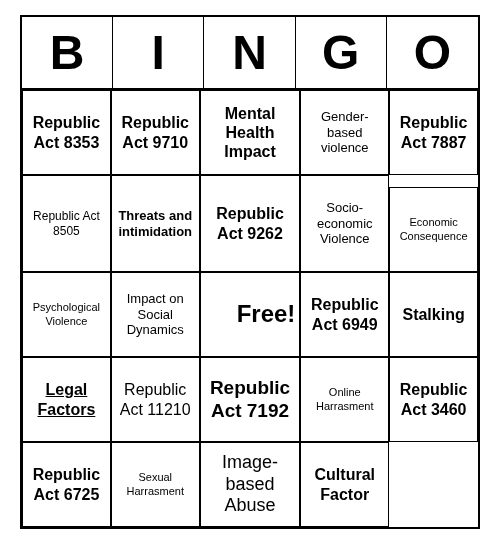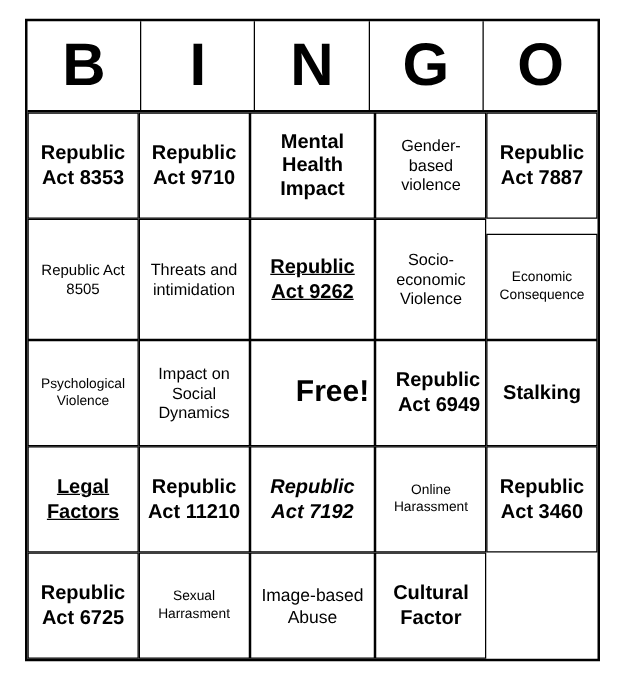--- a/index.html
+++ b/index.html
@@ -71,68 +71,68 @@
       </div>
       <div class="bingo-cell" style="font-size: 13px; font-weight: normal;">
         <span>Gender-based violence</span>
       </div>
       <div class="bingo-cell" style="font-size: 16px; font-weight: bold;">
         <span>Republic Act 7887</span>
       </div>
       <div class="bingo-cell" style="font-size: 12px; font-weight: normal;">
         <span>Republic Act 8505</span>
       </div>
-      <div class="bingo-cell" style="font-size: 13px; font-weight: normal;">
+      <div class="bingo-cell" style="font-size: 13px; font-weight: bold;">
         <span>Threats and intimidation</span>
       </div>
-      <div class="bingo-cell" style="font-size: 16px; font-weight: bold; text-decoration: underline;">
+      <div class="bingo-cell" style="font-size: 16px; font-weight: bold;">
         <span>Republic Act 9262</span>
       </div>
       <div class="bingo-cell" style="font-size: 13px; font-weight: normal;">
         <span>Socio-economic Violence</span>
       </div>
       <div class="bingo-cell" style="font-size: 11px; font-weight: normal; margin-top: 12px;">
         <span>Economic Consequence</span>
       </div>
       <div class="bingo-cell" style="font-size: 11px; font-weight: normal;">
         <span>Psychological Violence</span>
       </div>
       <div class="bingo-cell" style="font-size: 13px; font-weight: normal;">
         <span>Impact on Social Dynamics</span>
       </div>
       <div class="bingo-cell" style="font-size: 24px; font-weight: bold; padding-left: 36px;">
         <span>Free!</span>
       </div>
-      <div class="bingo-cell" style="font-size: 16px; font-weight: bold; text-align: right;">
+      <div class="bingo-cell" style="font-size: 16px; font-weight: bold;">
         <span>Republic Act 6949</span>
       </div>
       <div class="bingo-cell" style="font-size: 16px; font-weight: bold;">
         <span>Stalking</span>
       </div>
       <div class="bingo-cell" style="font-size: 16px; font-weight: bold; text-decoration: underline;">
         <span>Legal Factors</span>
       </div>
-      <div class="bingo-cell" style="font-size: 16px; font-weight: bold;">
+      <div class="bingo-cell" style="font-size: 16px; font-weight: normal;">
         <span>Republic Act 11210</span>
       </div>
-      <div class="bingo-cell" style="font-size: 16px; font-weight: bold; font-style: italic;">
+      <div class="bingo-cell" style="font-size: 19px; font-weight: bold;">
         <span>Republic Act 7192</span>
       </div>
       <div class="bingo-cell" style="font-size: 11px; font-weight: normal;">
-        <span>Online Harassment</span>
+        <span>Online Harrasment</span>
       </div>
       <div class="bingo-cell" style="font-size: 16px; font-weight: bold;">
         <span>Republic Act 3460</span>
       </div>
       <div class="bingo-cell" style="font-size: 16px; font-weight: bold;">
         <span>Republic Act 6725</span>
       </div>
       <div class="bingo-cell" style="font-size: 11px; font-weight: normal;">
         <span>Sexual Harrasment</span>
       </div>
-      <div class="bingo-cell" style="font-size: 14px; font-weight: normal;">
+      <div class="bingo-cell" style="font-size: 18px; font-weight: normal;">
         <span>Image-based Abuse</span>
       </div>
       <div class="bingo-cell" style="font-size: 16px; font-weight: bold;">
         <span>Cultural Factor</span>
       </div>
     </div>
 </div>
 
 </body></html>

